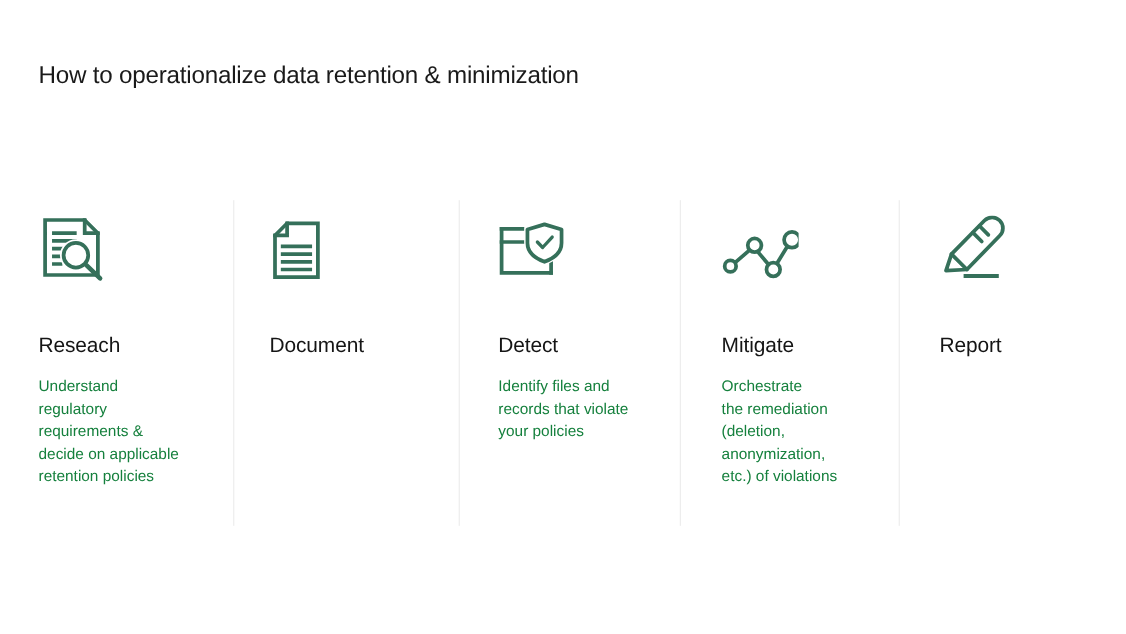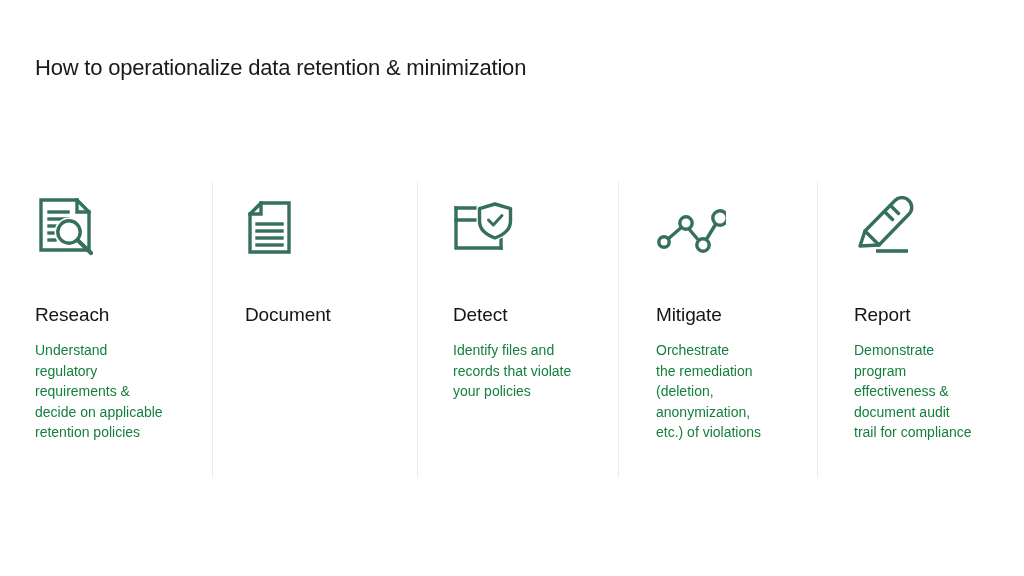--- a/index.html
+++ b/index.html
@@ -211,21 +211,16 @@
             <path d="M36.5 9.5 L44.5 17.5"></path>
             <path d="M30.5 15.5 L38.5 23.5"></path>
 
             <path d="M11 35 L25 49"></path>
           </g>
 
           <path d="M22 55 H54" fill="none" stroke="#35705a" stroke-width="3.6" stroke-linecap="butt"></path>
         </svg>
       </div>
       <div class="col-heading">Report</div>
-      <div class="col-body">Demonstrate
-program
-effectiveness &amp;
-document audit
-trail for compliance</div>
     </div>
 
   </div>
 </div>
 
 </body></html>

